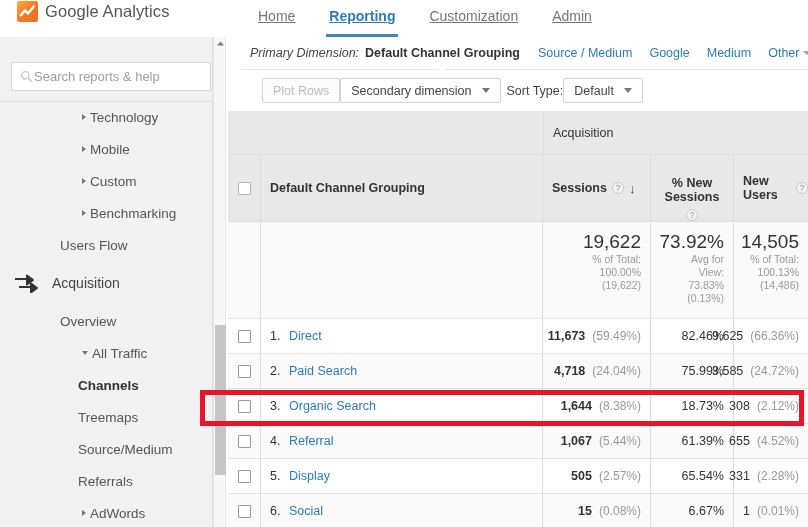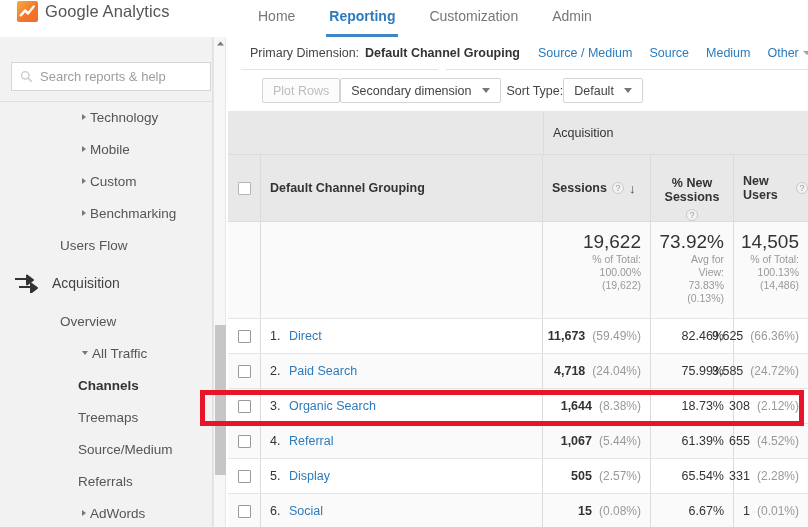--- a/index.html
+++ b/index.html
@@ -30,38 +30,38 @@
   .brand-text {
     font-size: 16.5px; color: #555; letter-spacing: .1px;
     white-space: nowrap;
   }
   .nav {
     position: absolute; left: 241px; top: 0; height: 37px;
     display: flex; align-items: flex-start; gap: 0;
   }
   .nav-item {
     font-size: 14px; color: #777; padding: 8px 17px 0 17px;
-    height: 37px; position: relative; cursor: pointer; white-space: nowrap;
+    height: 37px; position: relative; cursor: pointer; white-space: nowrap; text-decoration: underline;
   }
   .nav-item.active { color: #2c7bbd; font-weight: bold; }
   .nav-item.active::after {
     content: ""; position: absolute; left: 14px; right: 14px; bottom: 0;
     height: 3px; background: #3e87c4;
   }
 
   
   .sidebar {
     position: absolute; left: 0; top: 37px; width: 213px; height: 490px;
     background: #f2f2f2; border-right: 1px solid #e0e0e0;
     overflow: hidden;
   }
   .search-wrap {
     position: absolute; left: 11px; top: 25px; width: 200px; height: 29px;
     background: #fff; border: 1px solid #d6d6d6;
-    display: flex; align-items: center; padding: 0 8px; gap: 7px;
+    display: flex; align-items: center; padding: 0 8px; gap: 1px;
   }
   .search-icon { width: 13px; height: 13px; flex: 0 0 auto; opacity: .45; }
   .search-input {
     border: 0; outline: 0; font-size: 13px; color: #555;
     width: 100%; background: transparent;
     font-family: "Liberation Sans", sans-serif;
   }
   .search-input::placeholder { color: #9e9e9e; }
 
   .navlist { position: absolute; left: 0; top: 64px; width: 213px; }
@@ -118,21 +118,21 @@
   .main {
     position: absolute; left: 228px; top: 37px;
     width: 580px; height: 490px; background: #fff;
   }
   .primary-dim {
     position: absolute; left: 13px; top: 0; width: 567px; height: 33px;
     border-bottom: 1px solid #e4e4e4;
     display: flex; align-items: center; padding-left: 9px; gap: 0;
     font-size: 12.5px; white-space: nowrap;
   }
-  .pd-label { color: #444; margin-right: 6px; }
+  .pd-label { color: #444; margin-right: 6px; font-style: italic; }
   .pd-current { color: #333; font-weight: bold; margin-right: 18px; position: relative; }
   .pd-current::after {
     content: ""; position: absolute; left: 50%; margin-left: -6px; top: 20px;
     width: 0; height: 0; border-left: 6px solid transparent;
     border-right: 6px solid transparent; border-bottom: 6px solid #fff;
   }
   .pd-link { color: #2c7bbd; margin-right: 17px; cursor: pointer; }
   .pd-other { color: #2c7bbd; cursor: pointer; display: inline-flex; align-items: center; gap: 4px; }
   .pd-other .dd {
     width: 0; height: 0; border-left: 4px solid transparent;
@@ -335,21 +335,21 @@
       <path d="M5 0.5 L5 8.5 L0.5 4.5 Z" fill="#6b6b6b"></path>
     </svg>
   </div>
 
   <div class="main">
 
     <div class="primary-dim">
       <span class="pd-label">Primary Dimension:</span>
       <span class="pd-current">Default Channel Grouping</span>
       <span class="pd-link">Source / Medium</span>
-      <span class="pd-link">Source</span>
+      <span class="pd-link">Google</span>
       <span class="pd-link">Medium</span>
       <span class="pd-other">
         <span>Other</span>
         <span class="dd"></span>
       </span>
     </div>
 
     <div class="toolbar">
       <button class="btn disabled">Plot Rows</button>
       <button class="btn">

